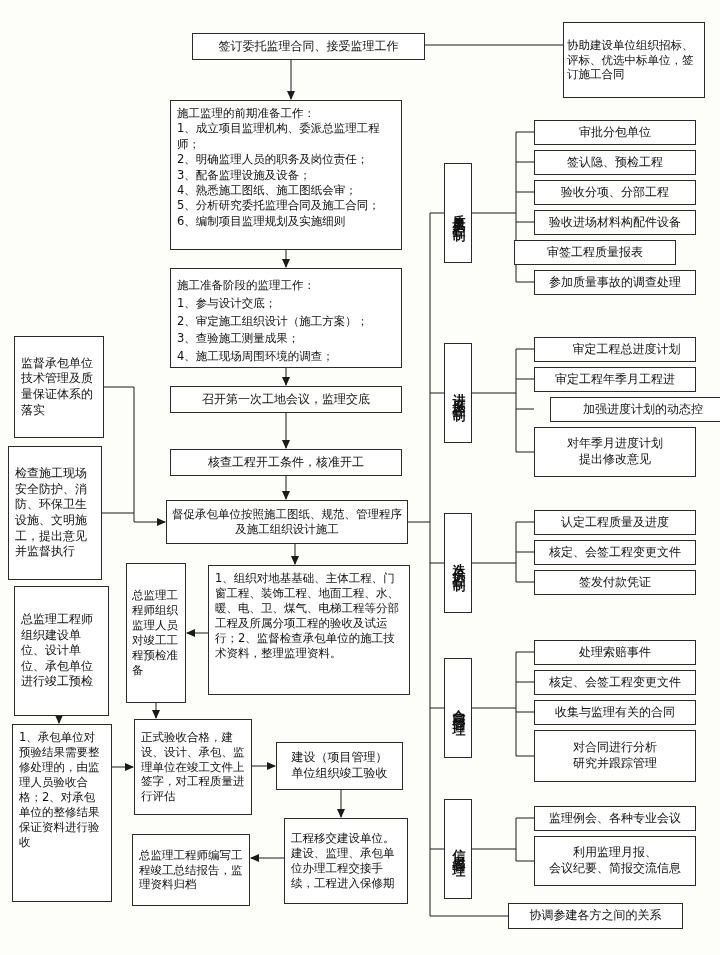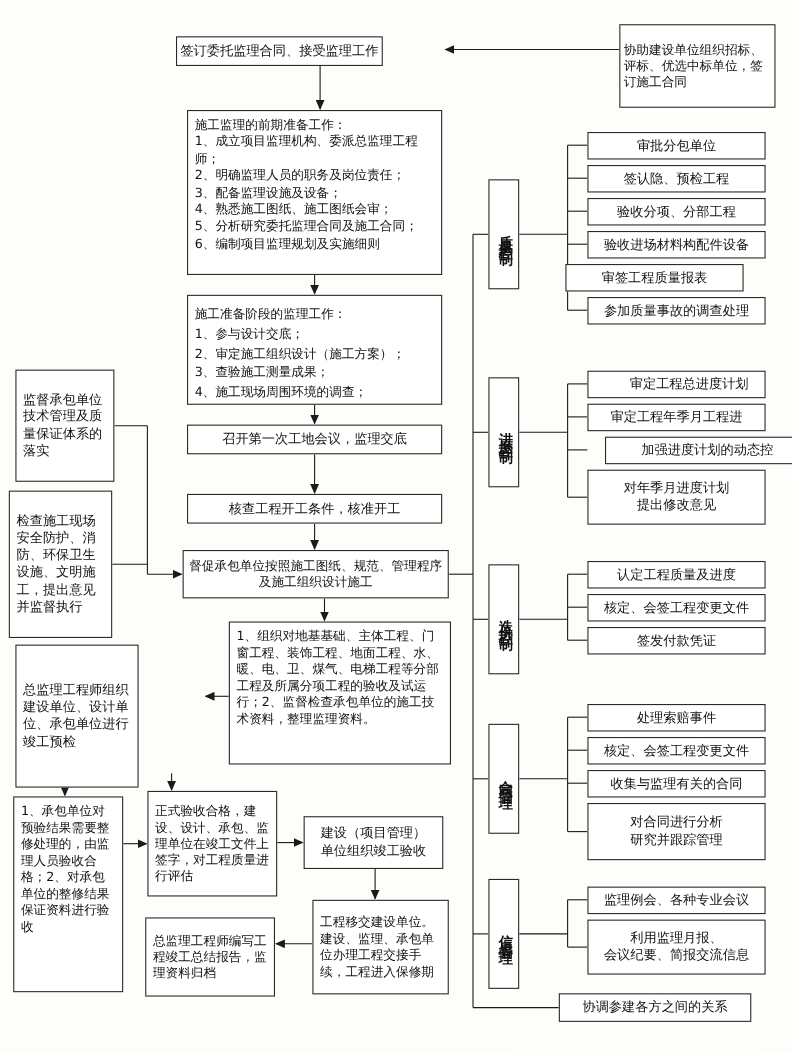--- a/index.html
+++ b/index.html
@@ -95,21 +95,21 @@
       <line x1="516" y1="712" x2="534" y2="712"></line>
       <line x1="516" y1="756" x2="534" y2="756"></line>
 
       <line x1="472" y1="849" x2="516" y2="849"></line>
       <line x1="516" y1="818" x2="516" y2="861"></line>
       <line x1="516" y1="818" x2="534" y2="818"></line>
       <line x1="516" y1="861" x2="534" y2="861"></line>
     </g>
   </svg>
 
-  <div class="box" style="left:160px; top:33px; width:188px; height:27px;">签订委托监理合同、接受监理工作</div>
+  <div class="box" style="left:192px; top:33px; width:233px; height:27px;">签订委托监理合同、接受监理工作</div>
 
   <div class="box ta-l small" style="left:563px; top:22px; width:142px; height:76px;">协助建设单位组织招标、评标、优选中标单位，签订施工合同</div>
 
   <div class="box list" style="left:170px; top:100px; width:232px; height:150px;">
     <div>施工监理的前期准备工作：</div>
     <div>1、成立项目监理机构、委派总监理工程师；</div>
     <div>2、明确监理人员的职务及岗位责任；</div>
     <div>3、配备监理设施及设备；</div>
     <div>4、熟悉施工图纸、施工图纸会审；</div>
     <div>5、分析研究委托监理合同及施工合同；</div>
@@ -129,22 +129,23 @@
   <div class="box" style="left:170px; top:449px; width:232px; height:27px;">核查工程开工条件，核准开工</div>
 
   <div class="box small" style="left:166px; top:500px; width:242px; height:44px;">督促承包单位按照施工图纸、规范、管理程序及施工组织设计施工</div>
 
   <div class="box small ta-l" style="left:208px; top:565px; width:202px; height:130px; align-items:flex-start; padding:5px 6px;">1、组织对地基基础、主体工程、门窗工程、装饰工程、地面工程、水、暖、电、卫、煤气、电梯工程等分部工程及所属分项工程的验收及试运行；2、监督检查承包单位的施工技术资料，整理监理资料。</div>
 
   <div class="box ta-l" style="left:14px; top:336px; width:90px; height:102px; padding:4px 6px;">监督承包单位技术管理及质量保证体系的落实</div>
 
   <div class="box ta-l" style="left:8px; top:446px; width:94px; height:134px; padding:4px 6px;">检查施工现场安全防护、消防、环保卫生设施、文明施工，提出意见并监督执行</div>
 
-  <div class="box ta-l" style="left:14px; top:586px; width:112px; height:130px; padding:4px 6px;font-family:Liberation Serif, serif;">总监理工程师组织建设单位、设计单位、承包单位进行竣工预检</div>
+  <div class="box ta-l" style="left:14px; top:586px; width:95px; height:130px; padding:4px 6px;font-family:Liberation Serif, serif;">总监理工程师组织建设单位、设计单位、承包单位进行竣工预检</div>
 
+  <div class="box small ta-l" style="left:126px; top:563px; width:60px; height:140px; padding:4px 5px;">总监理工程师组织监理人员对竣工工程预检准备</div>
 
   <div class="box small ta-l" style="left:12px; top:724px; width:100px; height:178px; padding:5px 6px; align-items:flex-start;">1、承包单位对预验结果需要整修处理的，由监理人员验收合格；2、对承包单位的整修结果保证资料进行验收</div>
 
   <div class="box small ta-l" style="left:134px; top:719px; width:118px; height:96px; padding:5px 6px;">正式验收合格，建设、设计、承包、监理单位在竣工文件上签字，对工程质量进行评估</div>
 
   <div class="box pre" style="left:276px; top:742px; width:127px; height:48px;">建设（项目管理）
 单位组织竣工验收</div>
 
   <div class="box small ta-l" style="left:284px; top:818px; width:124px; height:86px; padding:5px 6px;">工程移交建设单位。建设、监理、承包单位办理工程交接手续，工程进入保修期</div>
 

